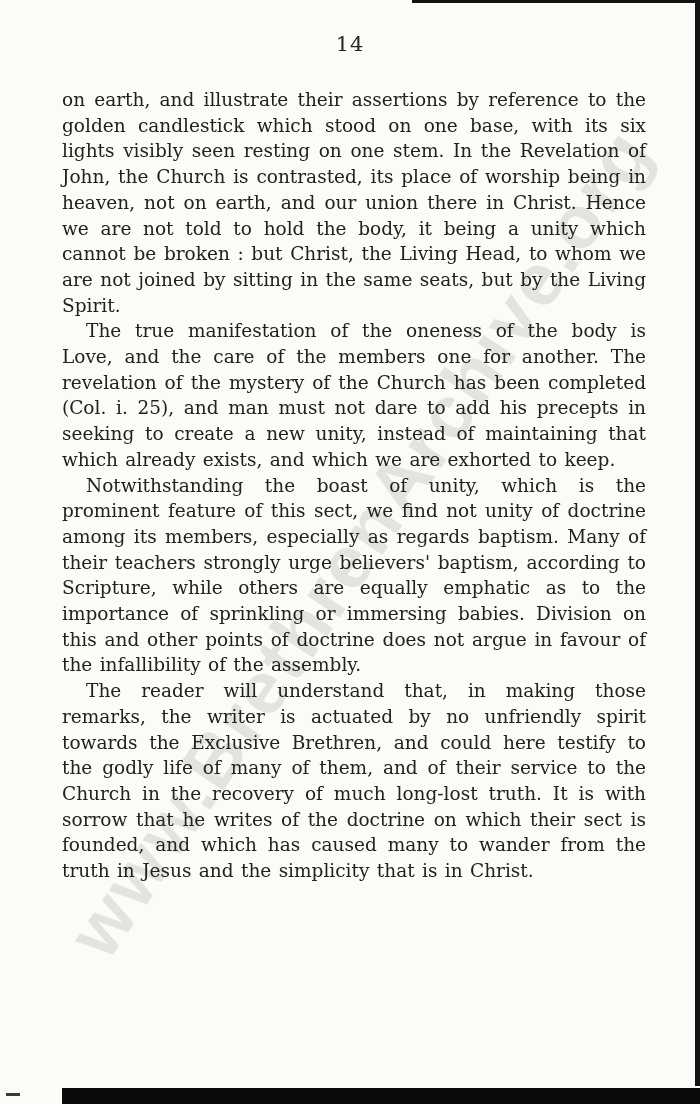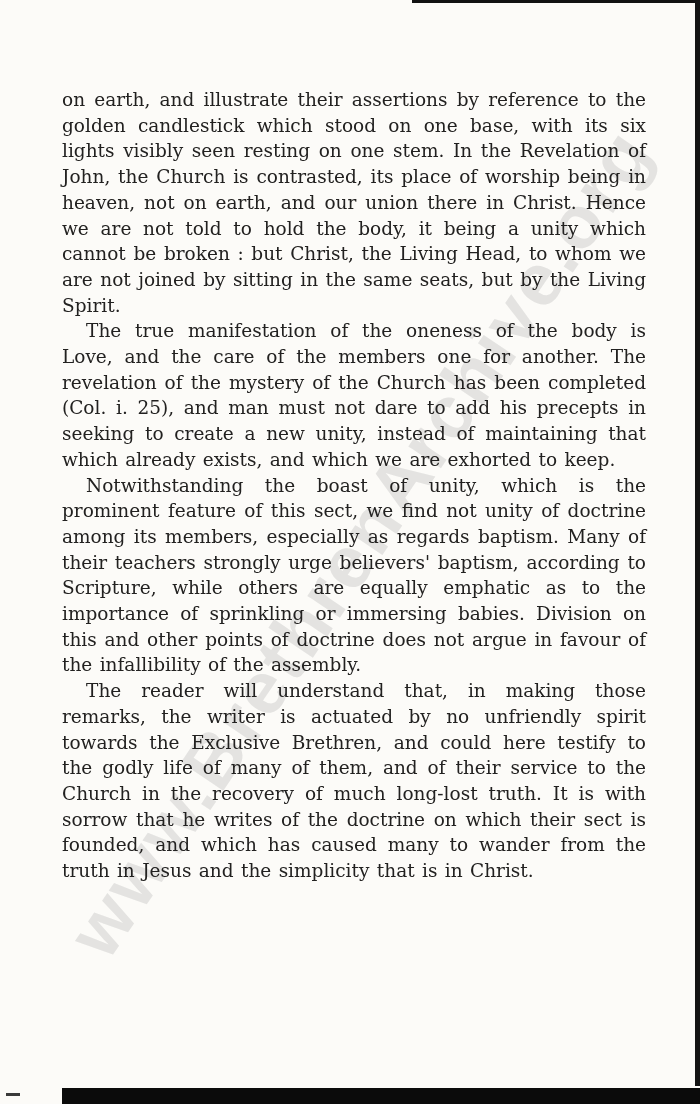--- a/index.html
+++ b/index.html
@@ -95,20 +95,21 @@
     background: #3a3a3a;
   }
 </style>
 </head>
 <body>
 
 <div class="scan-page">
 
   <div class="watermark">www.BrethrenArchive.org</div>
 
+  <div class="page-number">14</div>
 
   <div class="text-block">
     <p class="no-indent">on earth, and illustrate their assertions by reference to the golden candlestick which stood on one base, with its six lights visibly seen resting on one stem. In the Revelation of John, the Church is contrasted, its place of worship being in heaven, not on earth, and our union there in Christ.  Hence we are not told to hold the body, it being a unity which cannot be broken : but Christ, the Living Head, to whom we are not joined by sitting in the same seats, but by the Living Spirit.</p>
     <p>The true manifestation of the oneness of the body is Love, and the care of the members one for another.  The revelation of the mystery of the Church has been completed (Col. i. 25), and man must not dare to add his precepts in seeking to create a new unity, instead of maintaining that which already exists, and which we are exhorted to keep.</p>
     <p>Notwithstanding the boast of unity, which is the prominent feature of this sect, we find not unity of doctrine among its members, especially as regards baptism. Many of their teachers strongly urge believers' baptism, according to Scripture, while others are equally emphatic as to the importance of sprinkling or immersing babies. Division on this and other points of doctrine does not argue in favour of the infallibility of the assembly.</p>
     <p>The reader will understand that, in making those remarks, the writer is actuated by no unfriendly spirit towards the Exclusive Brethren, and could here testify to the godly life of many of them, and of their service to the Church in the recovery of much long-lost truth.  It is with sorrow that he writes of the doctrine on which their sect is founded, and which has caused many to wander from the truth in Jesus and the simplicity that is in Christ.</p>
   </div>
 
   <div class="edge-top"></div>
   <div class="edge-right"></div>

